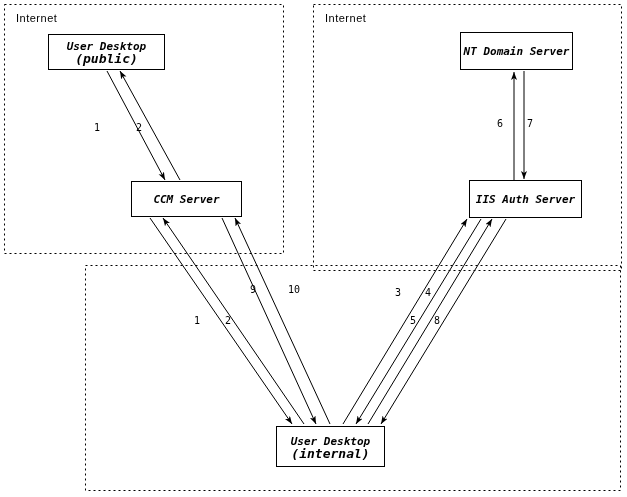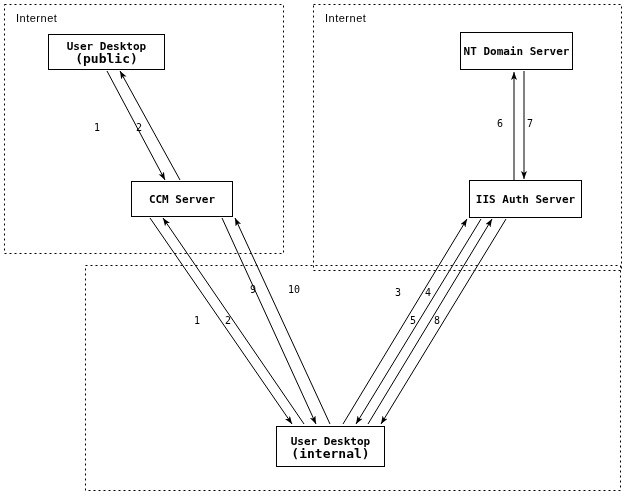--- a/index.html
+++ b/index.html
@@ -21,20 +21,21 @@
   }
   .node-box{
     position:absolute;
     border:1px solid #000000;
     background:#ffffff;
     display:flex;
     flex-direction:column;
     align-items:center;
     justify-content:center;
     box-sizing:border-box;
+    font-style:italic;
   }
   .node-title{
     font-family:"DejaVu Sans Mono","Liberation Mono",monospace;
     font-size:11px;
     font-weight:bold;
     color:#000000;
     white-space:nowrap;
     line-height:13px;
   }
   .node-sub{
@@ -88,21 +89,21 @@
 
   <div id="zone-labels">
       <div class="zone-label" style="left: 16px; top: 12px;">Internet</div>
       <div class="zone-label" style="left: 325px; top: 12px;">Internet</div>
     </div>
   <div id="nodes">
       <div class="node-box" style="left: 48px; top: 34px; width: 117px; height: 36px;">
         <div class="node-title">User Desktop</div>
         <div class="node-sub">(public)</div>
       </div>
-      <div class="node-box" style="left: 131px; top: 181px; width: 102px; height: 36px;">
+      <div class="node-box" style="left: 131px; top: 181px; width: 111px; height: 36px;">
         <div class="node-title">CCM Server</div>
       </div>
       <div class="node-box" style="left: 460px; top: 32px; width: 113px; height: 38px; justify-content: center;">
         <div class="node-title">NT Domain Server</div>
       </div>
       <div class="node-box" style="left: 460px; top: 180px; width: 113px; height: 38px; margin-left: 9px;">
         <div class="node-title">IIS Auth Server</div>
       </div>
       <div class="node-box" style="left: 276px; top: 426px; width: 109px; height: 41px;">
         <div class="node-title">User Desktop</div>

